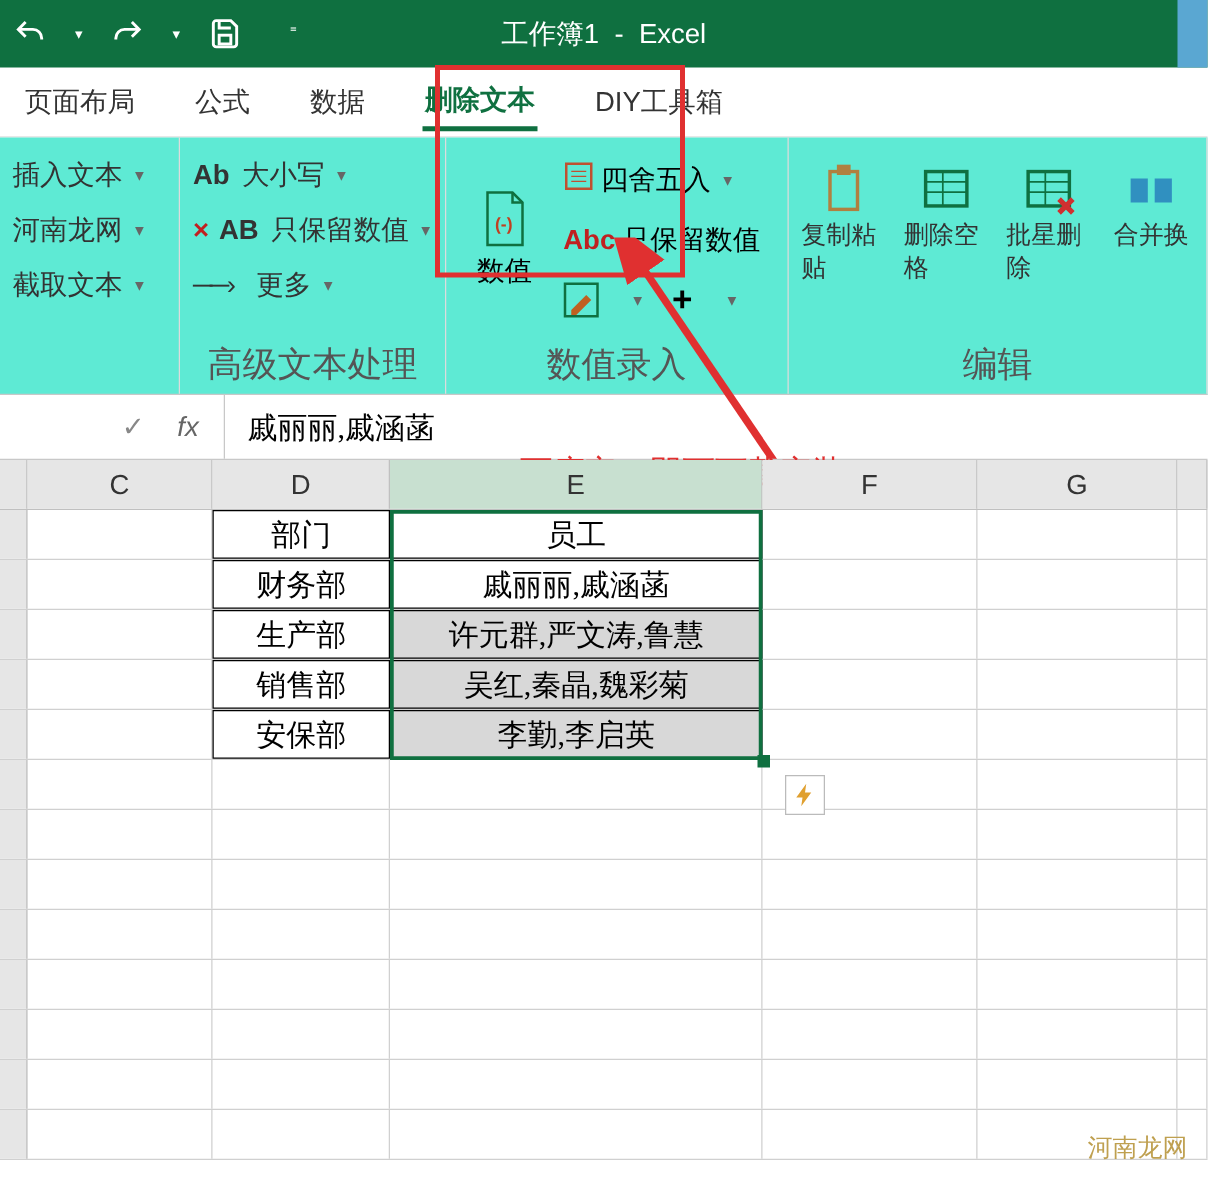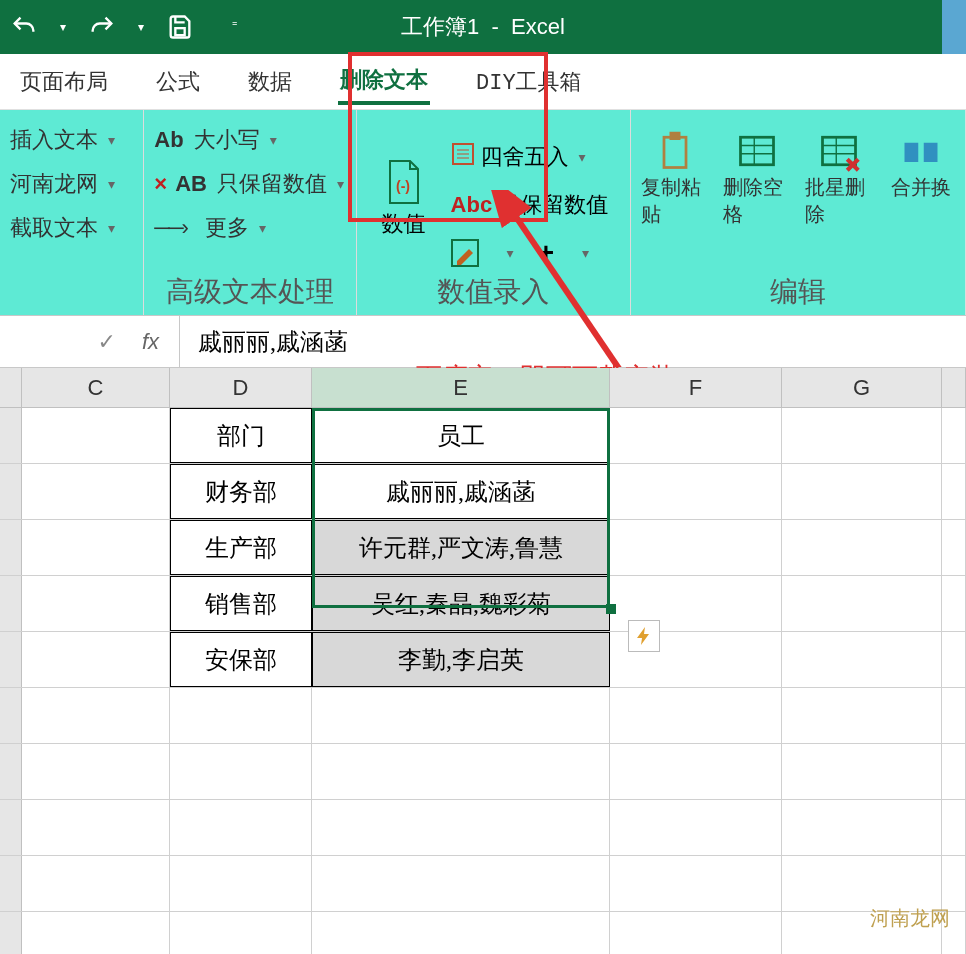--- a/index.html
+++ b/index.html
@@ -5,38 +5,38 @@
 * { margin: 0; padding: 0; box-sizing: border-box; font-family: "Microsoft YaHei", "SimSun", sans-serif; }
 body { width: 966px; height: 954px; background: #fff; overflow: hidden; position: relative; }
 
 .titlebar { height: 54px; background: #0f7040; display: flex; align-items: center; padding: 0 10px; position: relative; }
 .qat { display: flex; align-items: center; gap: 22px; color: #fff; }
 .qat-icon { width: 28px; height: 28px; display: inline-flex; align-items: center; justify-content: center; }
 .title-text { position: absolute; left: 50%; transform: translateX(-50%); color: #fff; font-size: 22px; }
 .corner-btn { position: absolute; right: 0; top: 0; width: 24px; height: 54px; background: #5aa7d2; }
 
 .tabs { height: 56px; display: flex; align-items: center; gap: 44px; padding: 0 18px; border-bottom: 1px solid #e0e0e0; font-size: 22px; color: #333; position: relative; }
-.tab { padding: 6px 2px; font-family: Liberation Mono, monospace; }
+.tab { padding: 6px 2px; }
 .tab.active { color: #0f7040; font-weight: 600; border-bottom: 4px solid #0f7040; }
 
 .ribbon { height: 206px; background: #5eead4; border-bottom: 1px solid #c8c8c8; display: flex; position: relative; }
 .ribbon-group { display: flex; flex-direction: column; justify-content: space-between; border-right: 1px solid #dcdcdc; padding: 8px 10px 4px; }
 .group-label { text-align: center; color: #555; font-size: 28px; margin-top: 4px; }
 .grp1 .row { display: flex; align-items: center; font-size: 22px; color: #333; height: 44px; gap: 6px; }
 .chev { color: #666; font-size: 14px; margin-left: 4px; }
 .ab-ico { font-weight: 700; margin-right: 4px; }
 .red-x { color: #c02020; font-weight: 700; margin-right: 2px; }
 .arrow-ico { letter-spacing: -2px; }
 
 .grp-num { width: 282px; }
 .grp-num-body { display: flex; gap: 10px; }
 .big-btn { display: flex; flex-direction: column; align-items: center; justify-content: center; width: 74px; gap: 4px; margin-top: 10px; }
 .big-btn svg { width: 40px; height: 46px; }
 .big-btn-lbl { font-size: 22px; }
-.num-stack { display: flex; flex-direction: column; gap: 8px; margin-top: 19px; font-size: 22px; }
+.num-stack { display: flex; flex-direction: column; gap: 8px; margin-top: 6px; font-size: 22px; }
 .num-stack .row { display: flex; align-items: center; gap: 6px; height: 40px; }
 .mini-stack { display: flex; align-items: center; gap: 24px; margin-top: 4px; }
 .mini-ico { width: 28px; height: 28px; border: 2px solid #0f7040; display: inline-block; position: relative; }
 
 .grp-edit { flex: 1; }
 .edit-body { display: flex; gap: 14px; justify-content: center; margin-top: 10px; }
 .edit-btn { display: flex; flex-direction: column; align-items: center; width: 68px; font-size: 20px; color: #333; }
 .edit-btn .ico { width: 46px; height: 46px; display: flex; align-items: center; justify-content: center; }
 
 .red-box { position: absolute; border: 4px solid #e03030; pointer-events: none; }
@@ -48,21 +48,21 @@
 .fb-input { padding-left: 18px; font-size: 24px; font-family: "SimSun"; }
 
 .annotation { position: absolute; color: #e03030; font-size: 26px; font-family: "SimSun"; }
 
 .grid { position: relative; }
 .col-headers { display: flex; height: 40px; border-bottom: 1px solid #c0c0c0; }
 .rowh-spacer { width: 22px; border-right: 1px solid #c0c0c0; background: #e6e6e6; }
 .colh { border-right: 1px solid #c0c0c0; display: flex; align-items: center; justify-content: center; font-size: 22px; color: #333; background: #e6e6e6; }
 .cC { width: 148px; } .cD { width: 142px; } .cE { width: 298px; } .cF { width: 172px; } .cG { width: 160px; } .cH { width: 24px; }
 .rows { display: flex; flex-direction: column; }
-.grow { display: flex; height: 56px; border-bottom: 1px solid #d0d0d0; }
+.grow { display: flex; height: 40px; border-bottom: 1px solid #d0d0d0; }
 .cell { border-right: 1px solid #d0d0d0; display: flex; align-items: center; justify-content: center; font-size: 24px; font-family: "SimSun"; }
 .bordered { border: 1px solid #000; }
 .selected-bg { background: #d8d8d8; }
 
 .sel-outline { position: absolute; border: 3px solid #0f7040; pointer-events: none; }
 .sel-handle { position: absolute; width: 10px; height: 10px; background: #0f7040; }
 .quick-fill { position: absolute; width: 32px; height: 32px; border: 1px solid #bbb; display: flex; align-items: center; justify-content: center; background: #fff; }
 .quick-fill svg { width: 20px; height: 20px; }
 
 .watermark { position: absolute; right: 16px; bottom: 22px; color: #bfa050; font-size: 20px; font-family: Liberation Serif, serif; }

